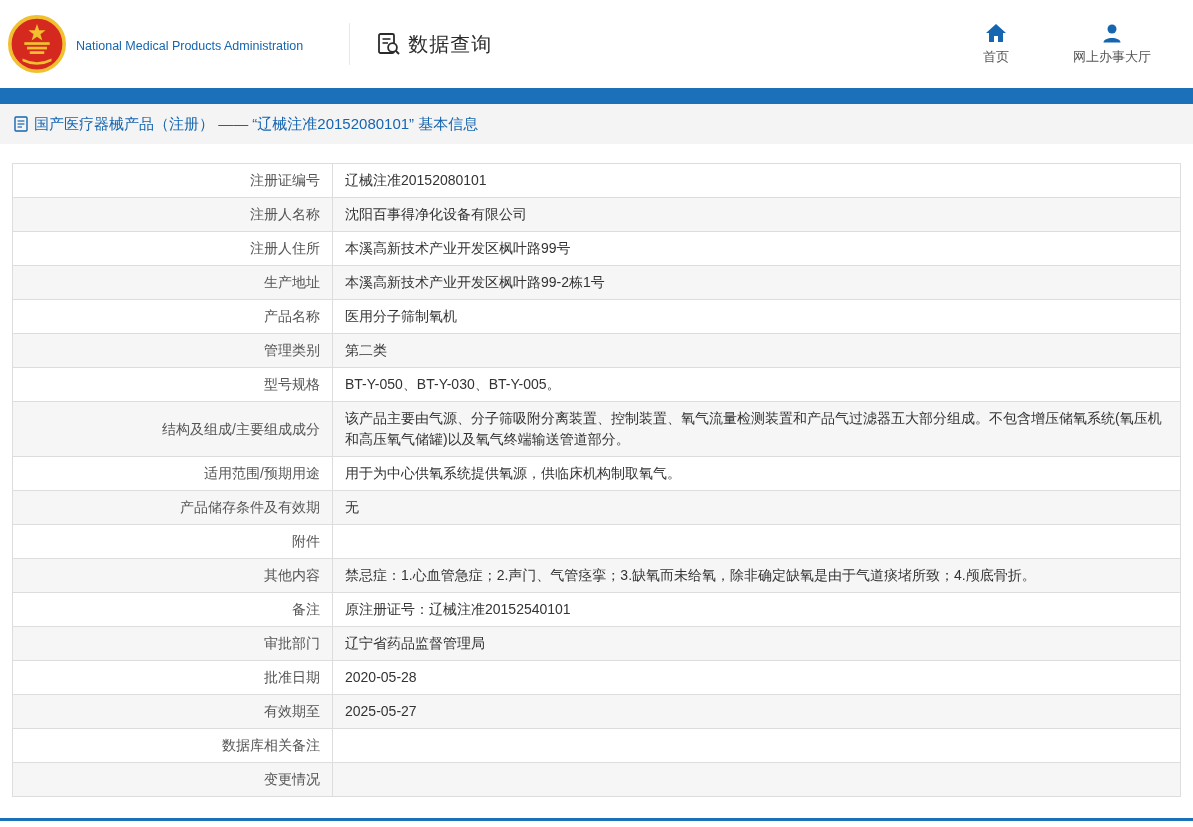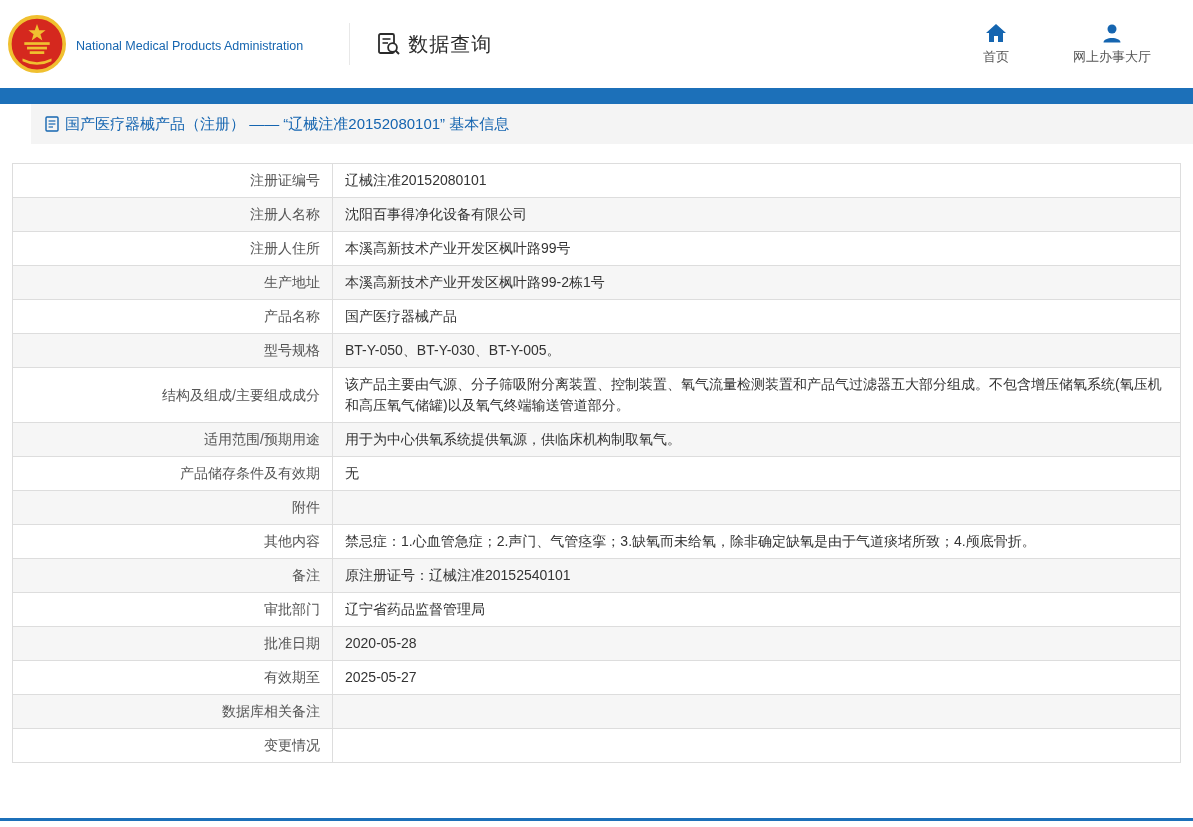--- a/index.html
+++ b/index.html
@@ -83,21 +83,20 @@
   }
 
   
   .breadcrumb-bar {
     height: 40px;
     background: #f4f4f4;
     display: flex;
     align-items: center;
     padding: 0 14px;
     margin-bottom: 14px;
-    margin-left: 31px;
   }
   .breadcrumb {
     display: flex;
     align-items: center;
     gap: 6px;
     font-size: 15px;
     color: #1565b0;
   }
 
   
@@ -212,21 +211,25 @@
         <tr>
           <td class="cell-label">注册人住所</td>
           <td class="cell-value">本溪高新技术产业开发区枫叶路99号</td>
         </tr>
         <tr>
           <td class="cell-label">生产地址</td>
           <td class="cell-value">本溪高新技术产业开发区枫叶路99-2栋1号</td>
         </tr>
         <tr>
           <td class="cell-label">产品名称</td>
-          <td class="cell-value">国产医疗器械产品</td>
+          <td class="cell-value">医用分子筛制氧机</td>
+        </tr>
+        <tr>
+          <td class="cell-label">管理类别</td>
+          <td class="cell-value">第二类</td>
         </tr>
         <tr>
           <td class="cell-label">型号规格</td>
           <td class="cell-value">BT-Y-050、BT-Y-030、BT-Y-005。</td>
         </tr>
         <tr>
           <td class="cell-label">结构及组成/主要组成成分</td>
           <td class="cell-value">该产品主要由气源、分子筛吸附分离装置、控制装置、氧气流量检测装置和产品气过滤器五大部分组成。不包含增压储氧系统(氧压机和高压氧气储罐)以及氧气终端输送管道部分。</td>
         </tr>
         <tr>

